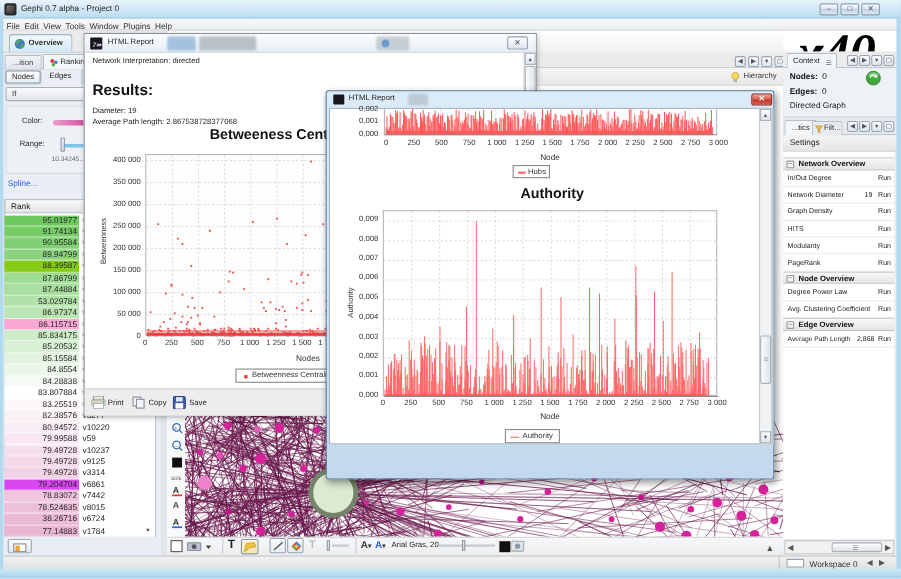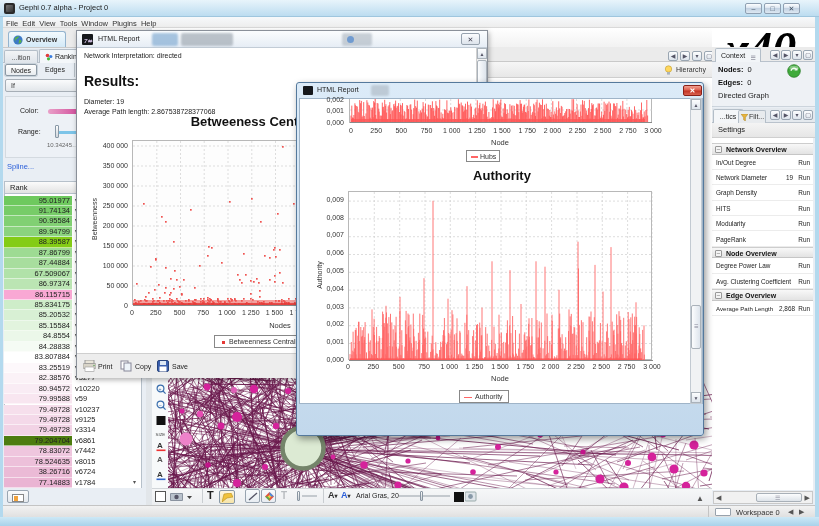--- a/index.html
+++ b/index.html
@@ -108,21 +108,21 @@
   </div>
 <div class="trow" style="top:247.8px">
     <div class="tc1" style="background:#9edb93">87.86799</div>
     <div class="tc2">v55</div>
   </div>
 <div class="trow" style="top:258.2px">
     <div class="tc1" style="background:#a8de9e">87.44884</div>
     <div class="tc2">v2</div>
   </div>
 <div class="trow" style="top:268.6px">
-    <div class="tc1" style="background:#b1e2a9">67.509067</div>
+    <div class="tc1" style="background:#b1e2a9">53.029784</div>
     <div class="tc2">v9</div>
   </div>
 <div class="trow" style="top:279.1px">
     <div class="tc1" style="background:#bbe5b3">86.97374</div>
     <div class="tc2">v30</div>
   </div>
 <div class="trow" style="top:289.6px">
     <div class="tc1" style="background:#f9a8d4">86.115715</div>
     <div class="tc2">v77</div>
   </div>
@@ -172,21 +172,21 @@
   </div>
 <div class="trow" style="top:414.9px">
     <div class="tc1" style="background:#f4d9e9">79.49728</div>
     <div class="tc2">v9125</div>
   </div>
 <div class="trow" style="top:425.4px">
     <div class="tc1" style="background:#f2d3e5">79.49728</div>
     <div class="tc2">v3314</div>
   </div>
 <div class="trow" style="top:435.9px">
-    <div class="tc1" style="background:#4d7c0f">79.204704</div>
+    <div class="tc1" style="background:#d946ef">79.204704</div>
     <div class="tc2">v6861</div>
   </div>
 <div class="trow" style="top:446.3px">
     <div class="tc1" style="background:#efc6de">78.83072</div>
     <div class="tc2">v7442</div>
   </div>
 <div class="trow" style="top:456.8px">
     <div class="tc1" style="background:#edc0da">78.524635</div>
     <div class="tc2">v8015</div>
   </div>

